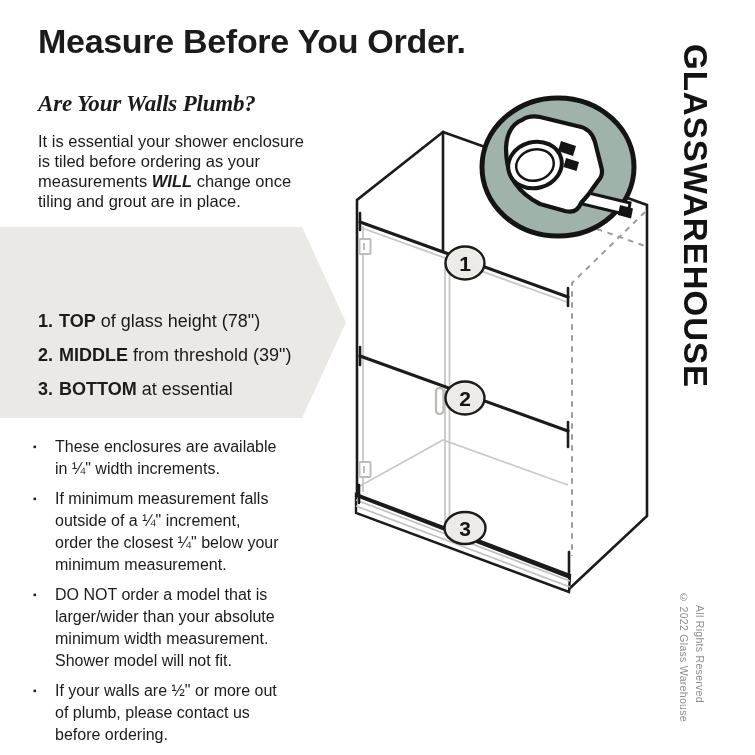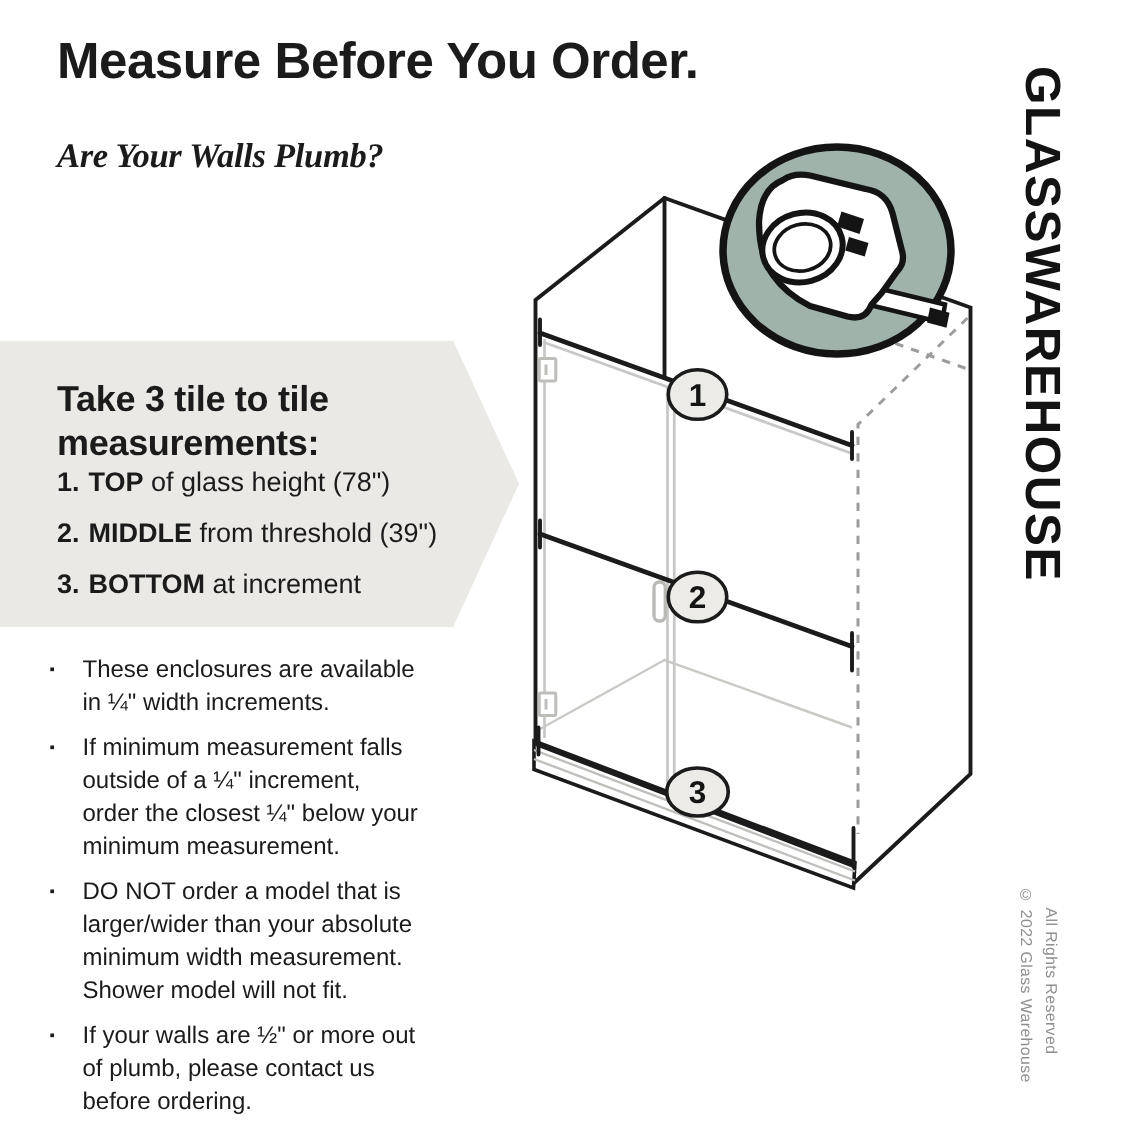--- a/index.html
+++ b/index.html
@@ -61,28 +61,30 @@
 <body>
 
 <div class="canvas">
 
   <div class="arrow-banner"></div>
 
   <h1 class="page-title">Measure Before You Order.</h1>
 
   <h2 class="question">Are Your Walls Plumb?</h2>
 
+  <p class="intro"><span>It is essential your shower enclosure
+is tiled before ordering as your
+measurements </span><span class="emph">WILL</span><span> change once
+tiling and grout are in place.</span></p>
 
-  <h3 class="measure-heading">Take 3 tile to tile
-measurements:</h3>
 
   <ol class="steps">
     <li><span class="num">1.</span><span class="key">TOP</span><span> of glass height (78")</span></li>
     <li><span class="num">2.</span><span class="key">MIDDLE</span><span> from threshold (39")</span></li>
-    <li><span class="num">3.</span><span class="key">BOTTOM</span><span> at increment</span></li>
+    <li><span class="num">3.</span><span class="key">BOTTOM</span><span> at essential</span></li>
   </ol>
 
   <ul class="notes">
     <li>
         <span class="bullet">▪</span>
         <span class="note-text">These enclosures are available
 in ¼" width increments.</span>
       </li>
     <li>
         <span class="bullet">▪</span>

